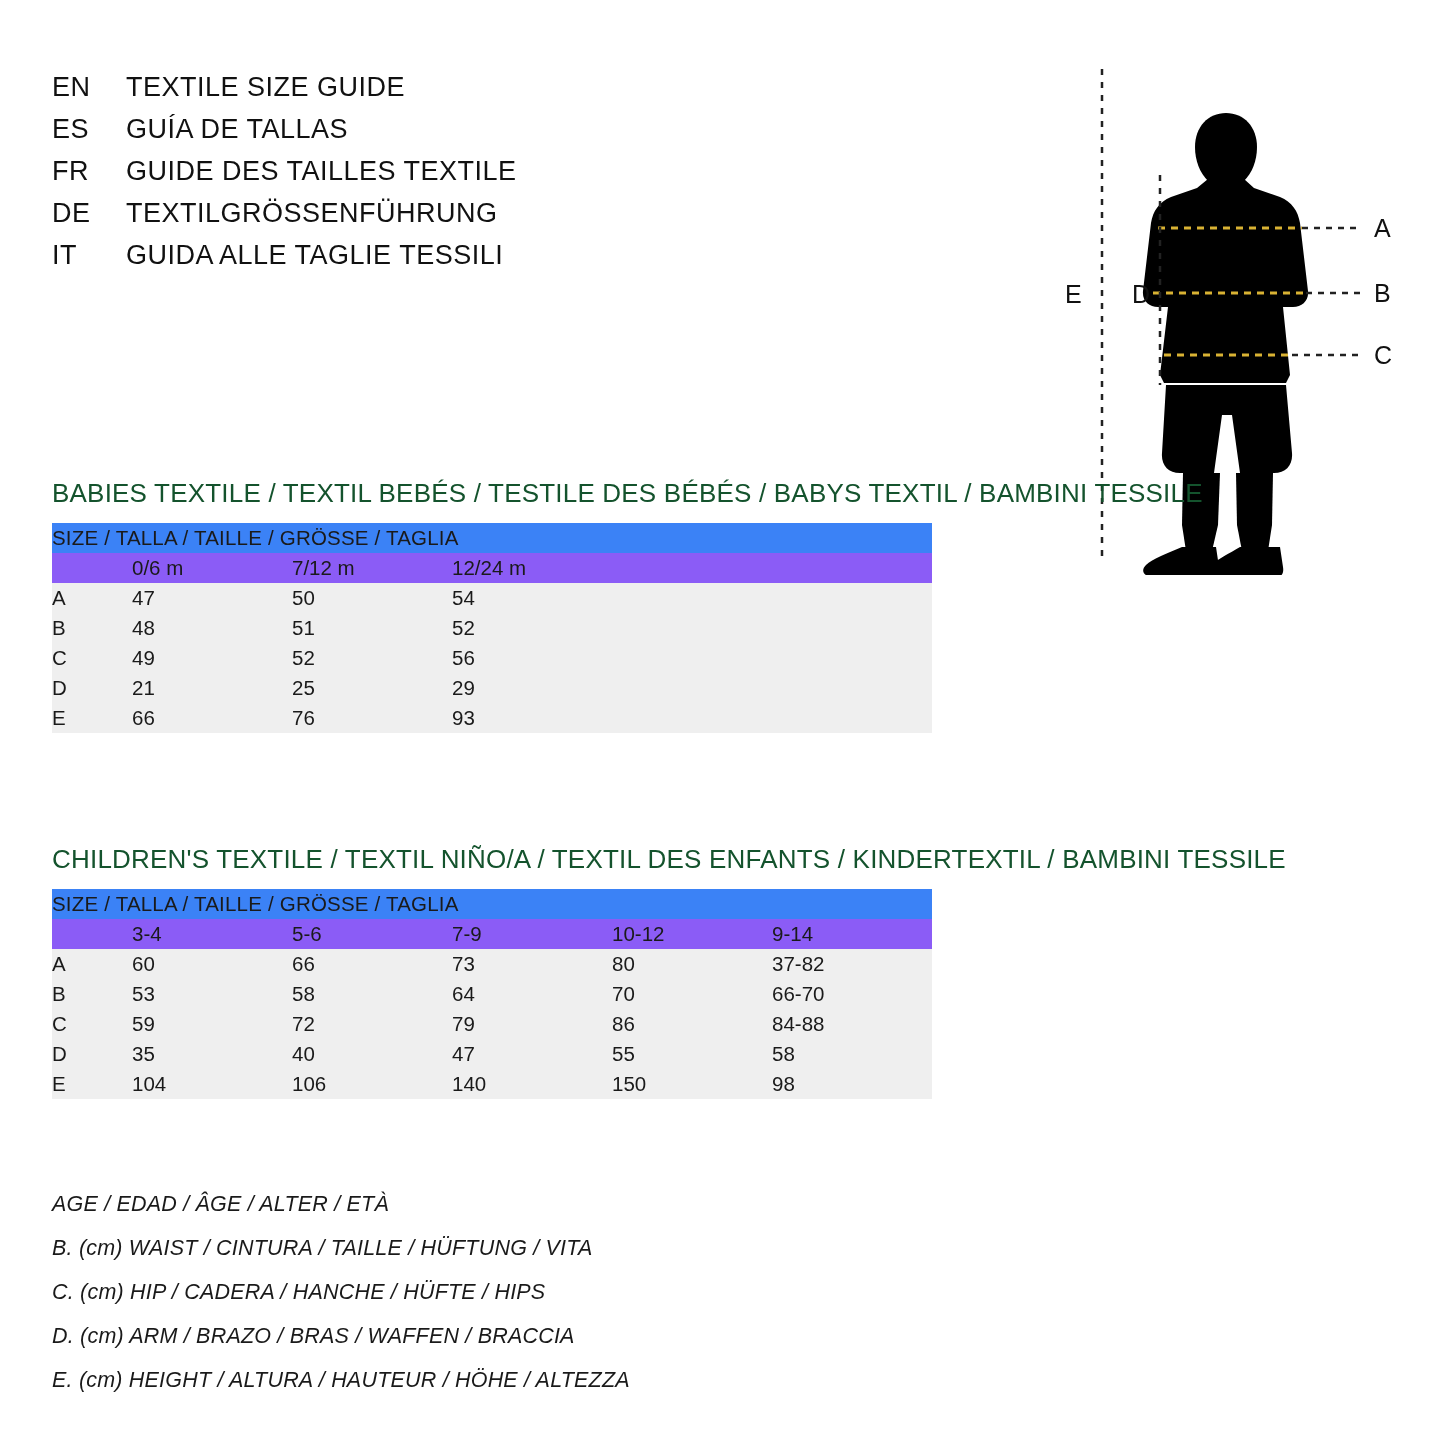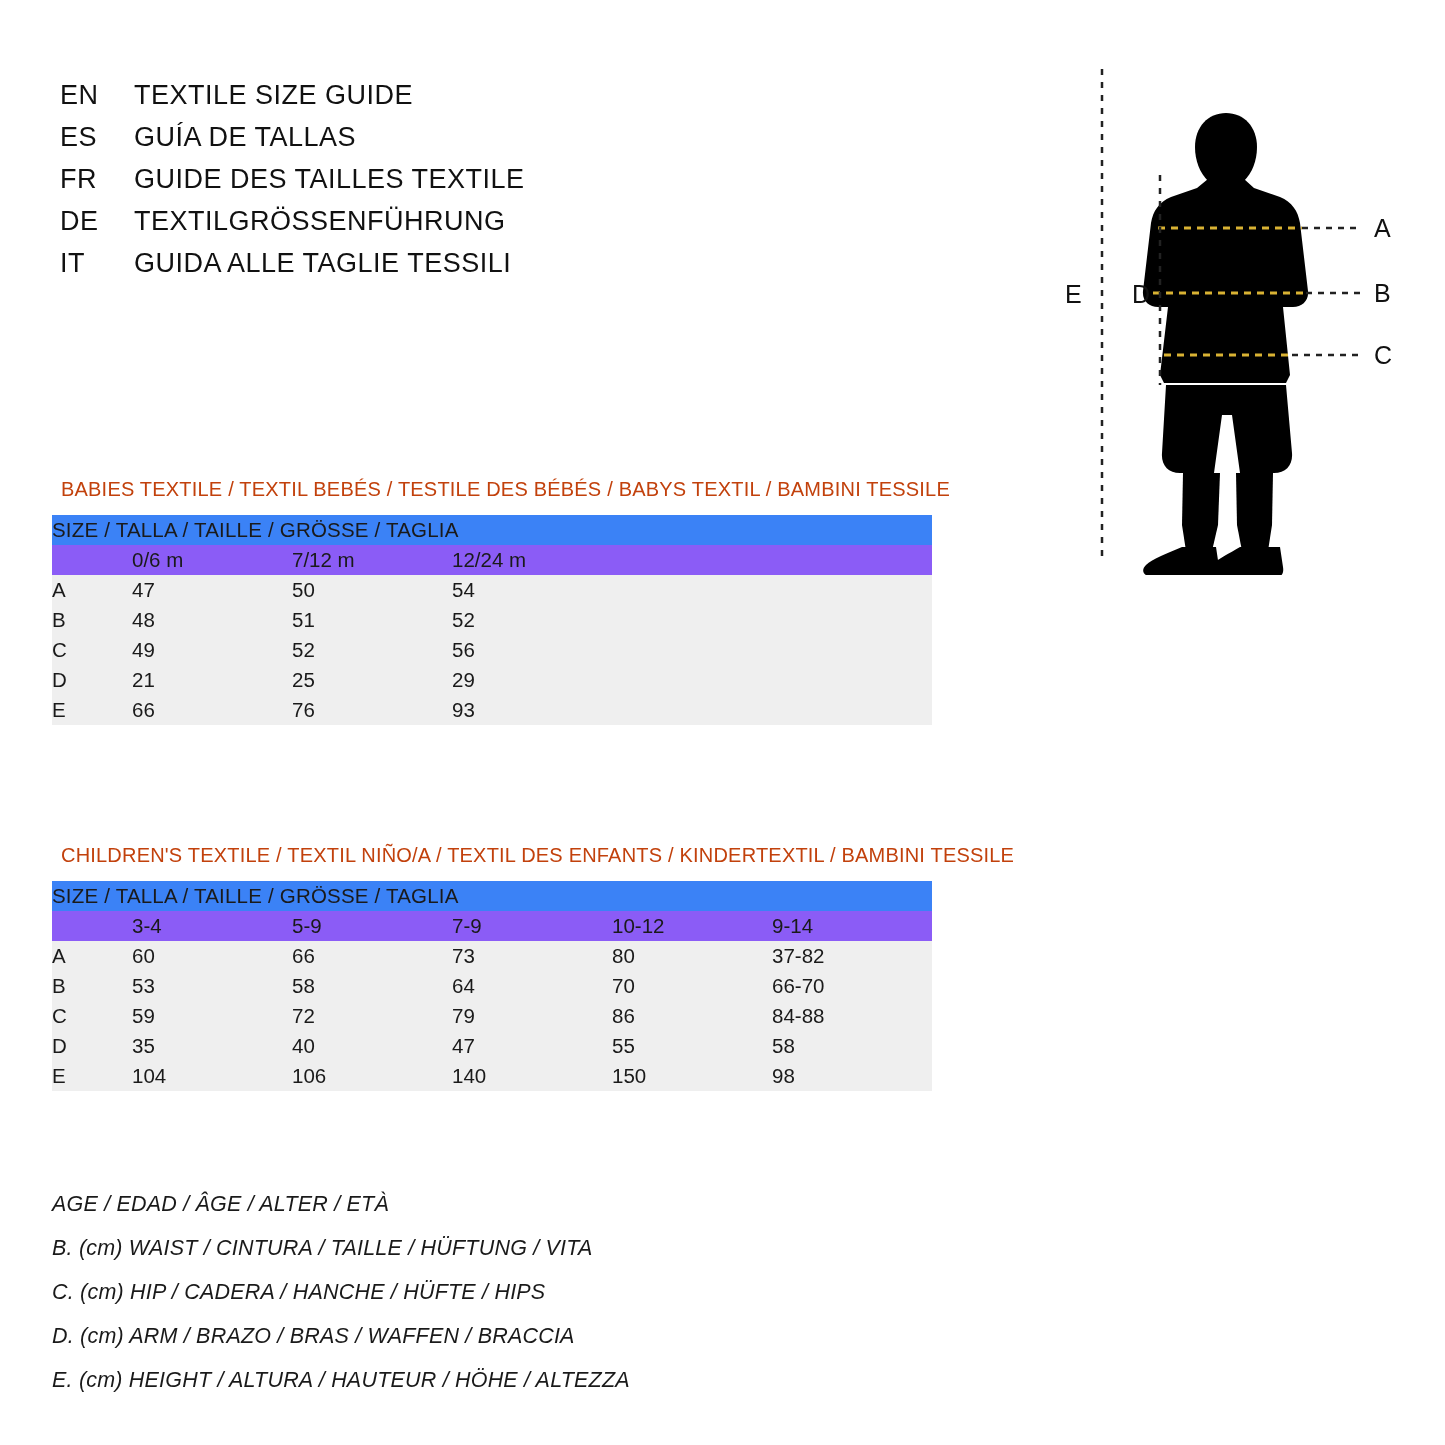--- a/index.html
+++ b/index.html
@@ -13,23 +13,22 @@
     font-family: "Liberation Sans", sans-serif;
     color: #1a1a1a;
     position: relative;
     overflow: hidden;
   }
 
   
   .titles {
     position: absolute;
     left: 52px;
-    top: 80px;
+    top: 72px;
     width: 640px;
-    margin-left: 8px;
   }
   .title-row {
     display: flex;
     align-items: baseline;
     height: 42px;
     font-size: 27px;
     letter-spacing: 0.5px;
     color: #111111;
   }
   .title-lang {
@@ -52,26 +51,25 @@
   
   .section {
     position: absolute;
     left: 52px;
     width: 880px;
   }
   #babies-section { top: 478px; }
   #children-section { top: 844px; }
 
   .section-title {
-    font-size: 20px;
-    color: #c2410c;
+    font-size: 26px;
+    color: #14532d;
     letter-spacing: 0.2px;
     margin-bottom: 14px;
     white-space: nowrap;
-    margin-left: 9px;
   }
 
   table.size-table {
     border-collapse: collapse;
     width: 880px;
     table-layout: fixed;
   }
   table.size-table td, table.size-table th {
     font-size: 20.5px;
     font-weight: normal;
@@ -277,21 +275,21 @@
         <col class="cx">
         <col class="cx">
     </colgroup>
     <tbody>
       <tr class="hdr-row">
         <td colspan="6">SIZE / TALLA / TAILLE / GRÖSSE / TAGLIA</td>
       </tr>
       <tr class="cols-row">
         <td></td>
         <td class="colhdr">3-4</td>
-        <td class="colhdr">5-9</td>
+        <td class="colhdr">5-6</td>
         <td class="colhdr">7-9</td>
         <td class="colhdr">10-12</td>
         <td class="colhdr">9-14</td>
       </tr>
       <tr class="data-row">
         <td class="rowlabel">A</td>
         <td class="valcell">60</td>
         <td class="valcell">66</td>
         <td class="valcell">73</td>
         <td class="valcell">80</td>

